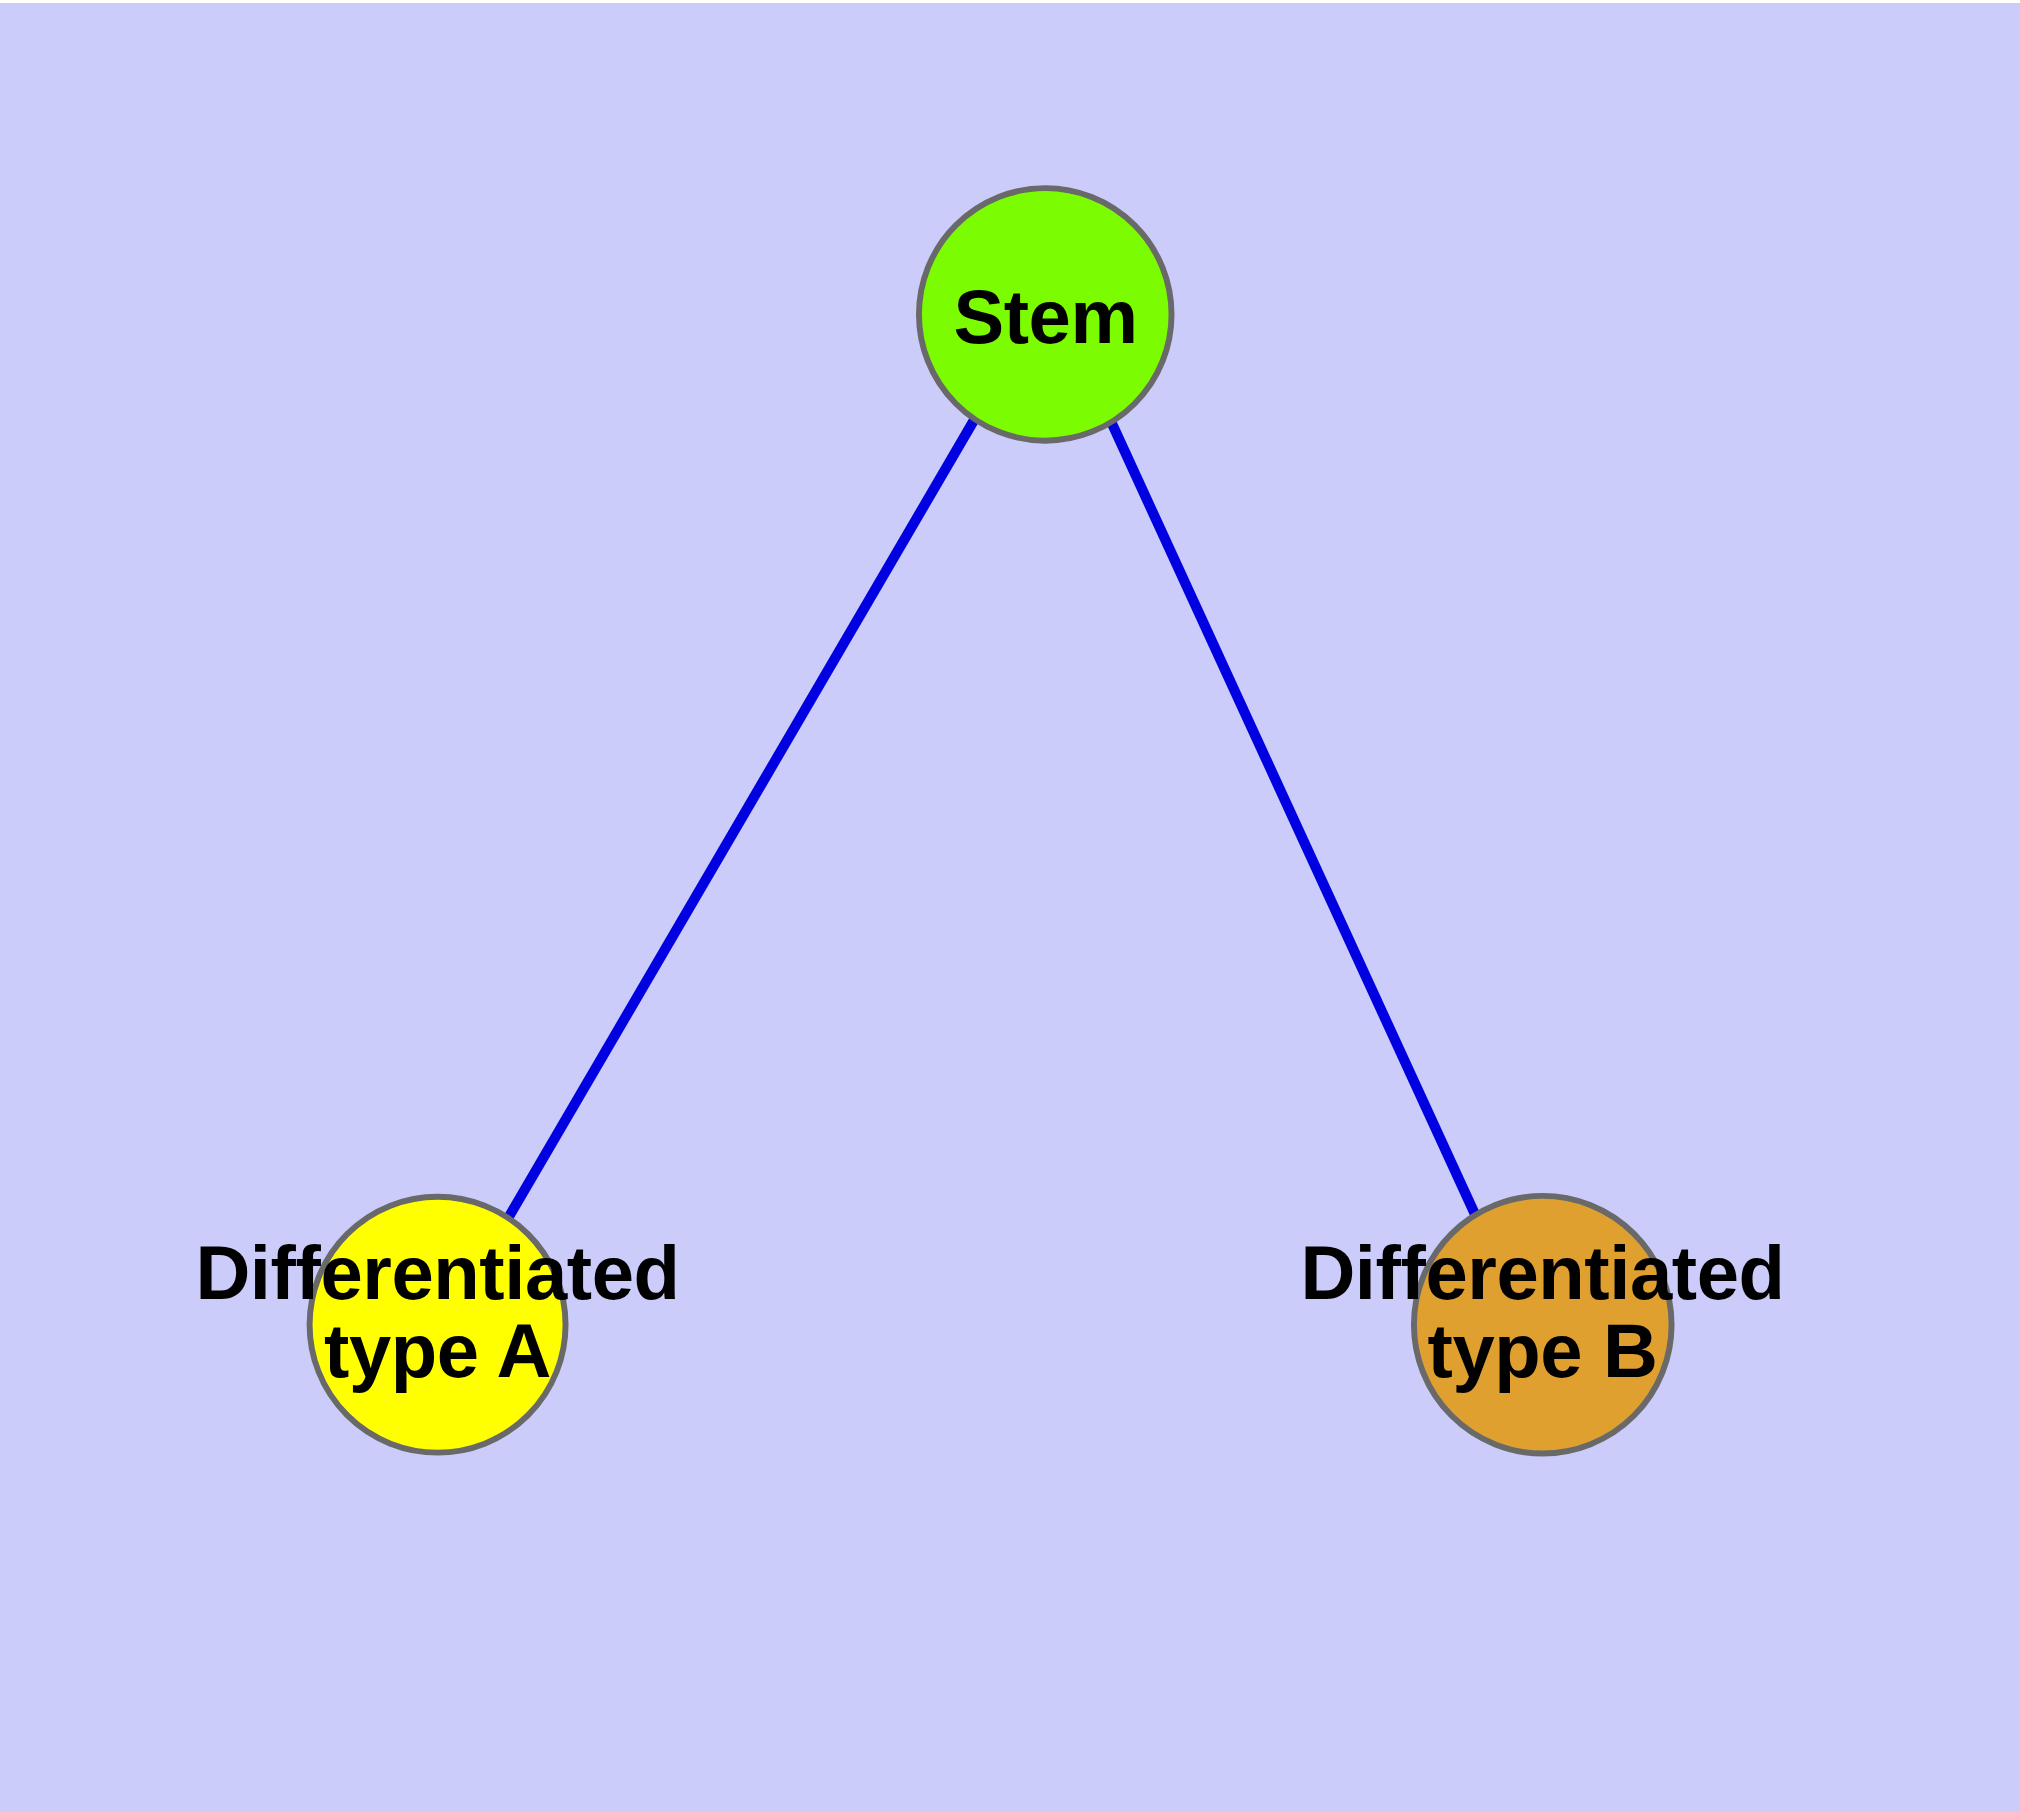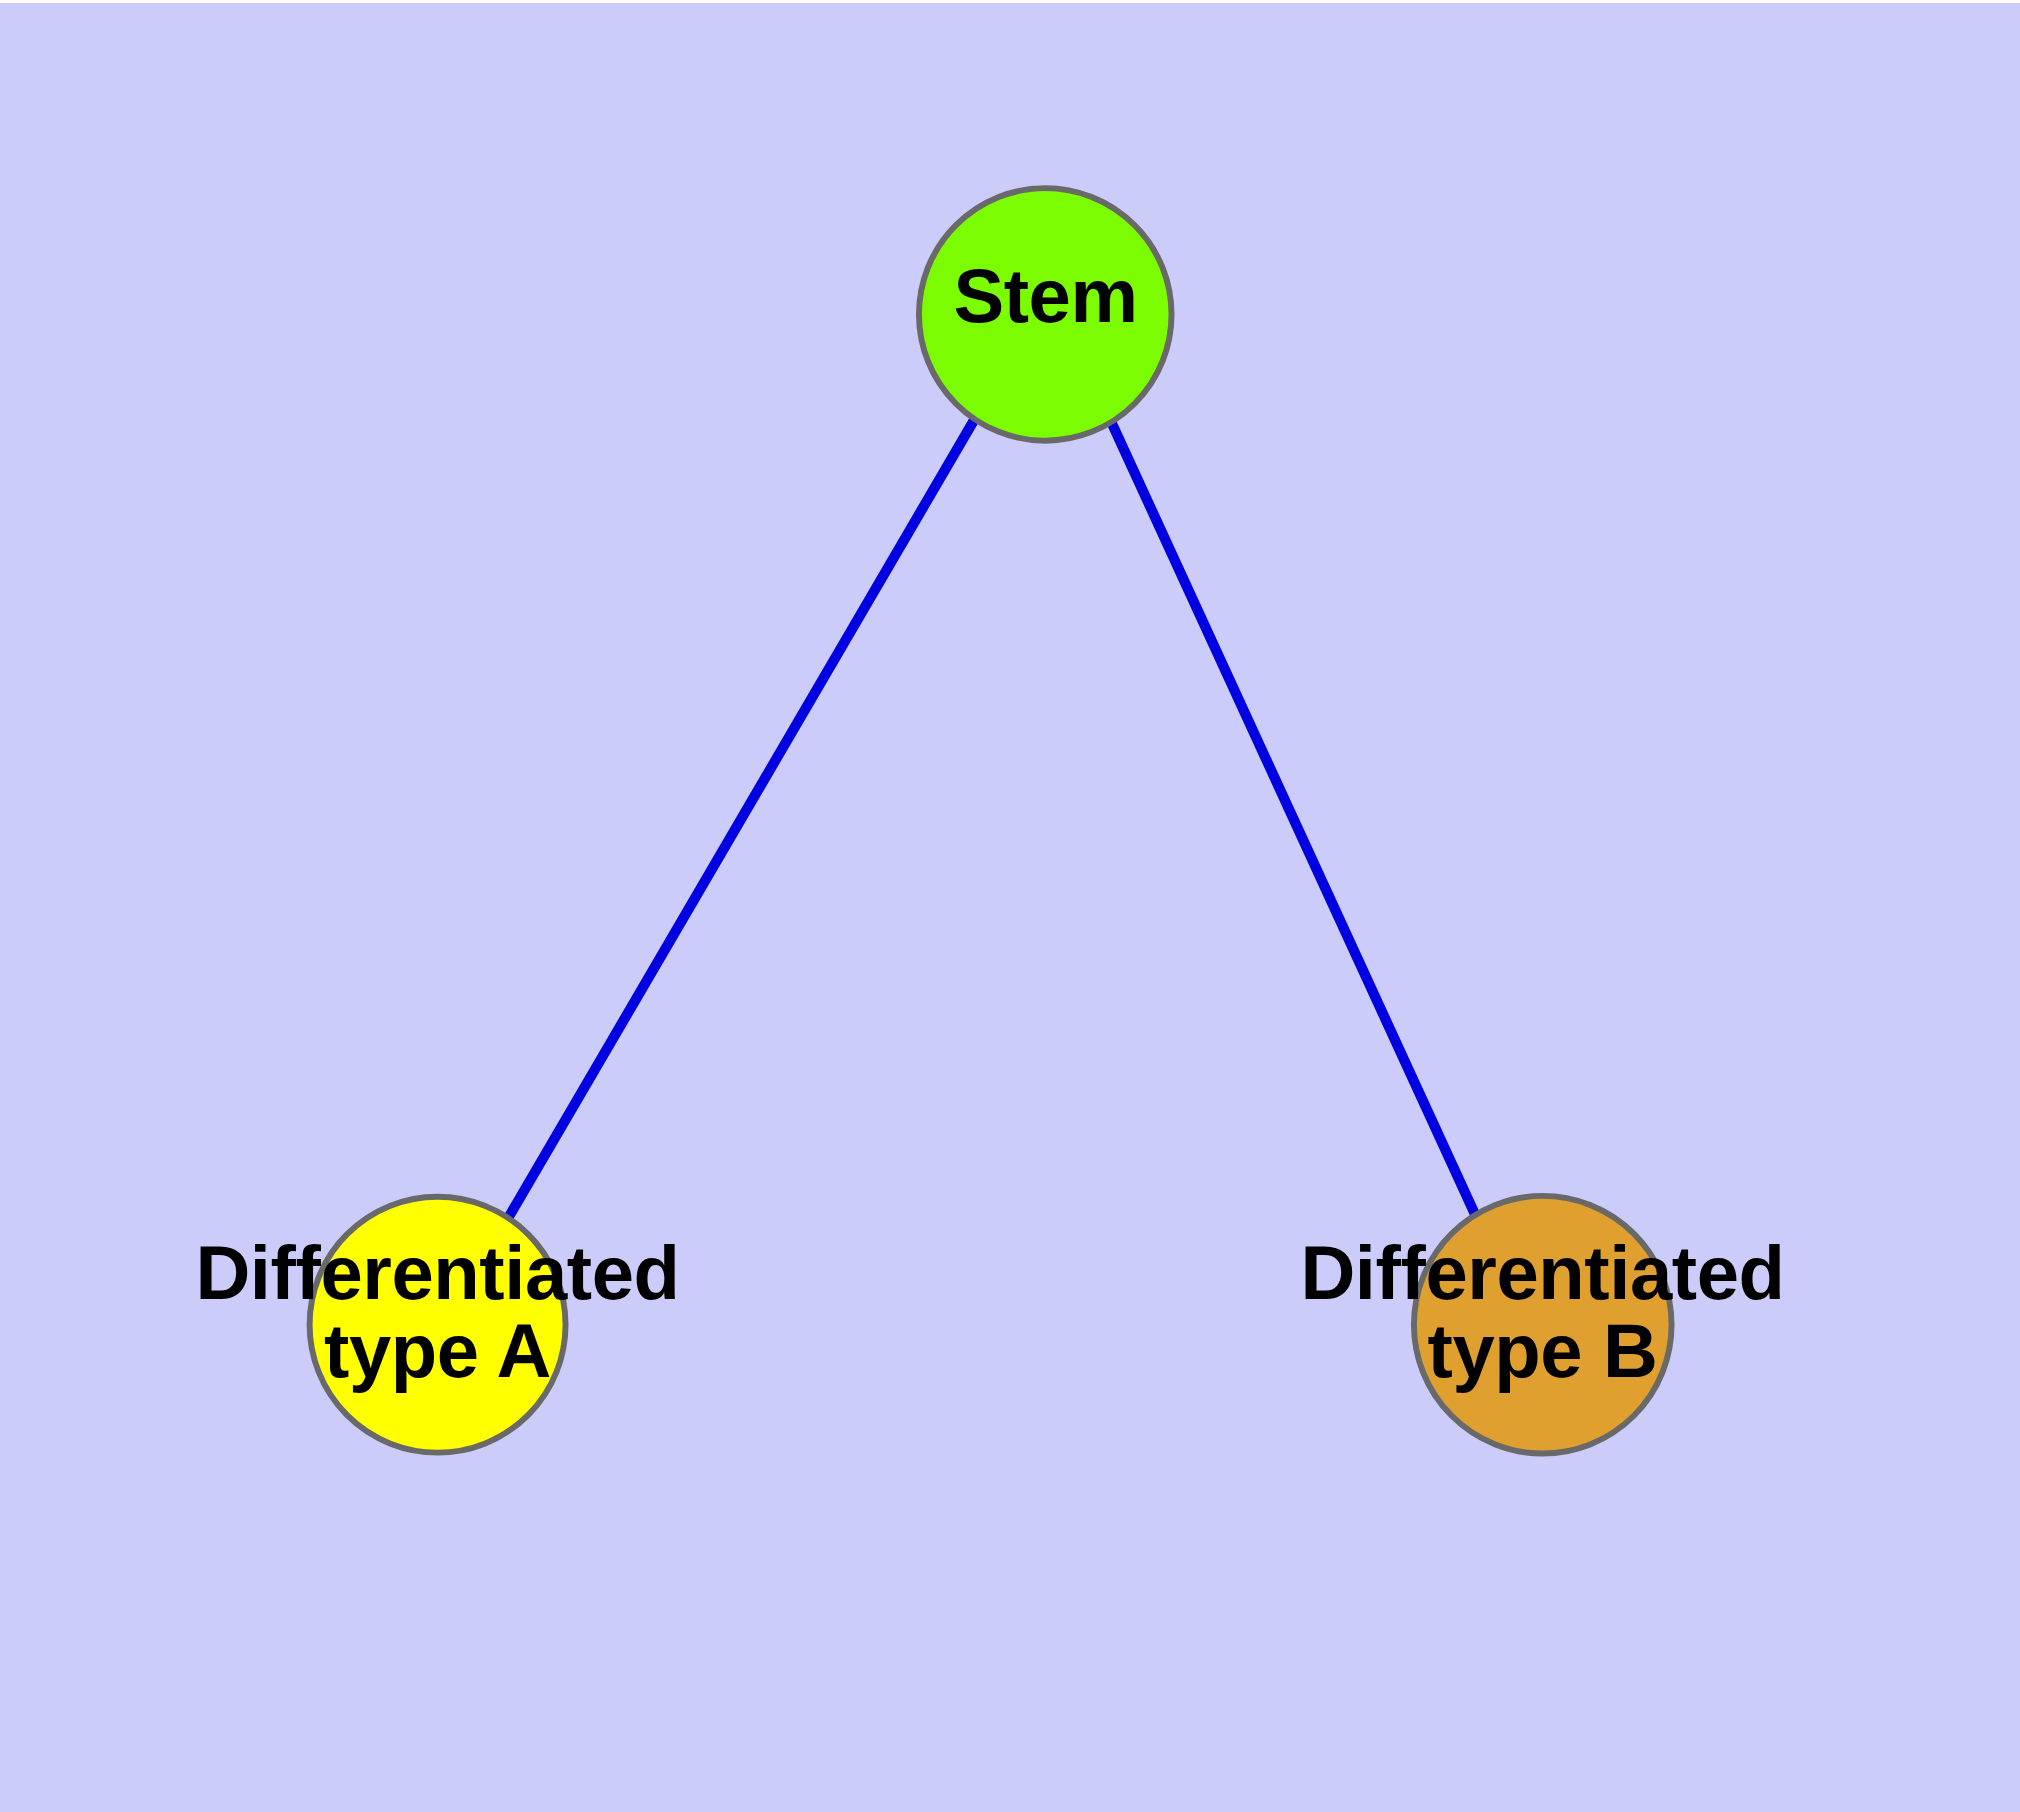--- a/index.html
+++ b/index.html
@@ -37,21 +37,21 @@
     font-weight: bold;
     font-size: 76px;
     line-height: 1.03;
     white-space: pre;
     letter-spacing: -0.4px;
     pointer-events: none;
     -webkit-font-smoothing: antialiased;
   }
   #label-stem {
     left: 791px;
-    top: 257px;
+    top: 278px;
     width: 509px;
   }
   #label-a {
     left: 183px;
     top: 1234px;
     width: 509px;
   }
   #label-b {
     left: 1288px;
     top: 1234px;

